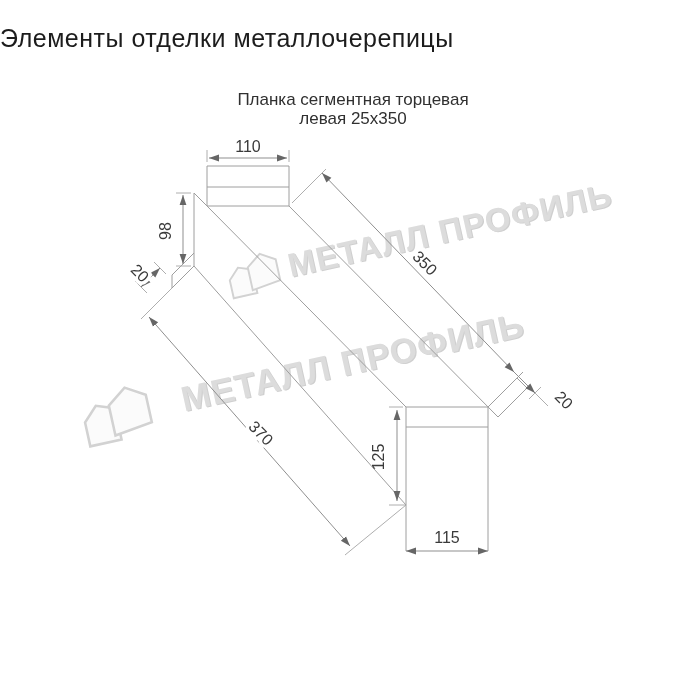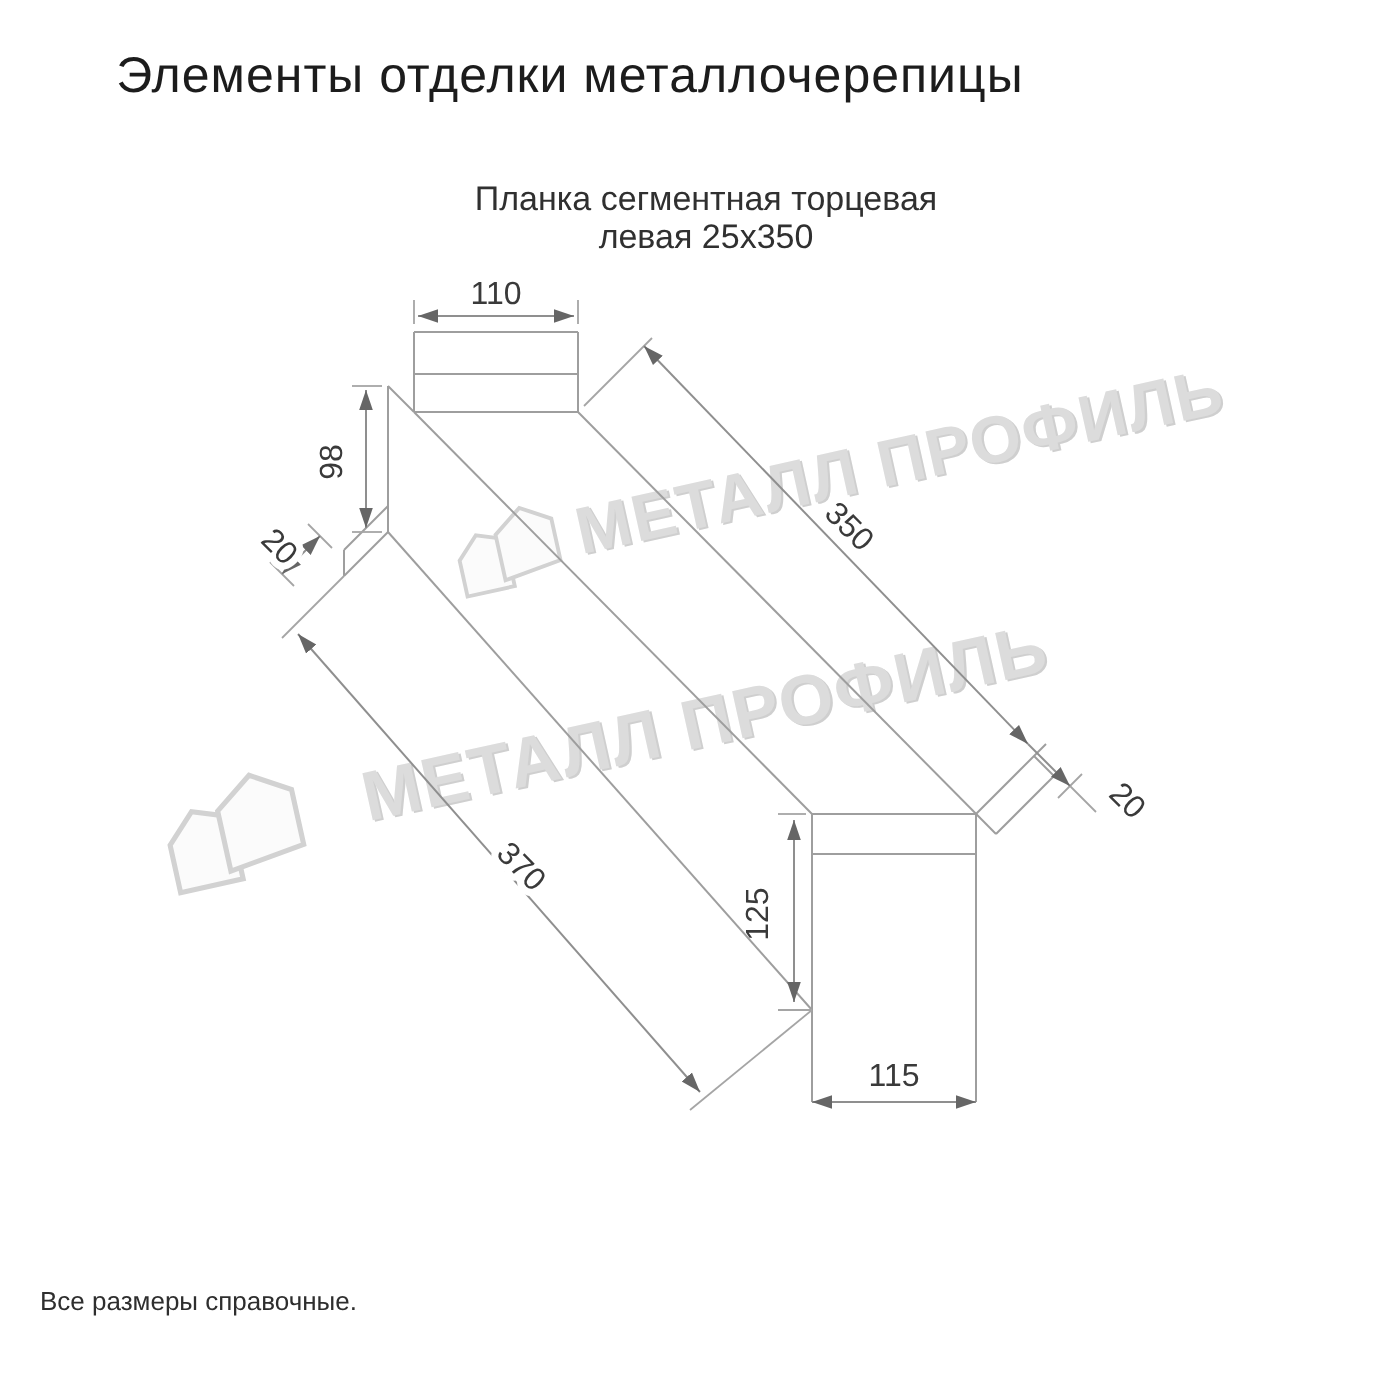--- a/index.html
+++ b/index.html
@@ -3,21 +3,21 @@
 <meta charset="utf-8">
 <style>
   html,body{margin:0;padding:0;}
   body{
     width:700px;height:700px;position:relative;background:#ffffff;
     font-family:"Liberation Sans","DejaVu Sans",sans-serif;
     overflow:hidden;
   }
   .abs{position:absolute;}
   .page-title{
-    left:0;top:24px;width:570px;text-align:center;
+    left:0;top:24px;width:570px;
     font-size:25px;color:#1c1c1c;letter-spacing:0.5px;
   }
   .subtitle{
     left:0;top:90px;width:706px;text-align:center;line-height:19px;
     font-size:17px;color:#303030;
   }
   .watermark{
     display:flex;align-items:center;gap:6px;
     color:#dcdcdc;font-weight:bold;white-space:nowrap;
     text-shadow:1px 1px 0 #cfcfcf;
@@ -133,14 +133,13 @@
     <text class="dtxt halo" x="136" y="277" transform="rotate(45 136 277)">20</text>
     <text class="dtxt halo" x="257" y="437" transform="rotate(45 257 437)">370</text>
     <text class="dtxt halo" x="421" y="267" transform="rotate(45 421 267)">350</text>
     <text class="dtxt halo" x="560" y="404" transform="rotate(45 560 404)">20</text>
     <text class="dtxt" x="384" y="457" transform="rotate(-90 384 457)">125</text>
     <text class="dtxt" x="447" y="543">115</text>
   </g>
 </svg>
 
 <div class="abs footer">
-  <div>Все размеры справочные.</div>
 </div>
 
 </body></html>

